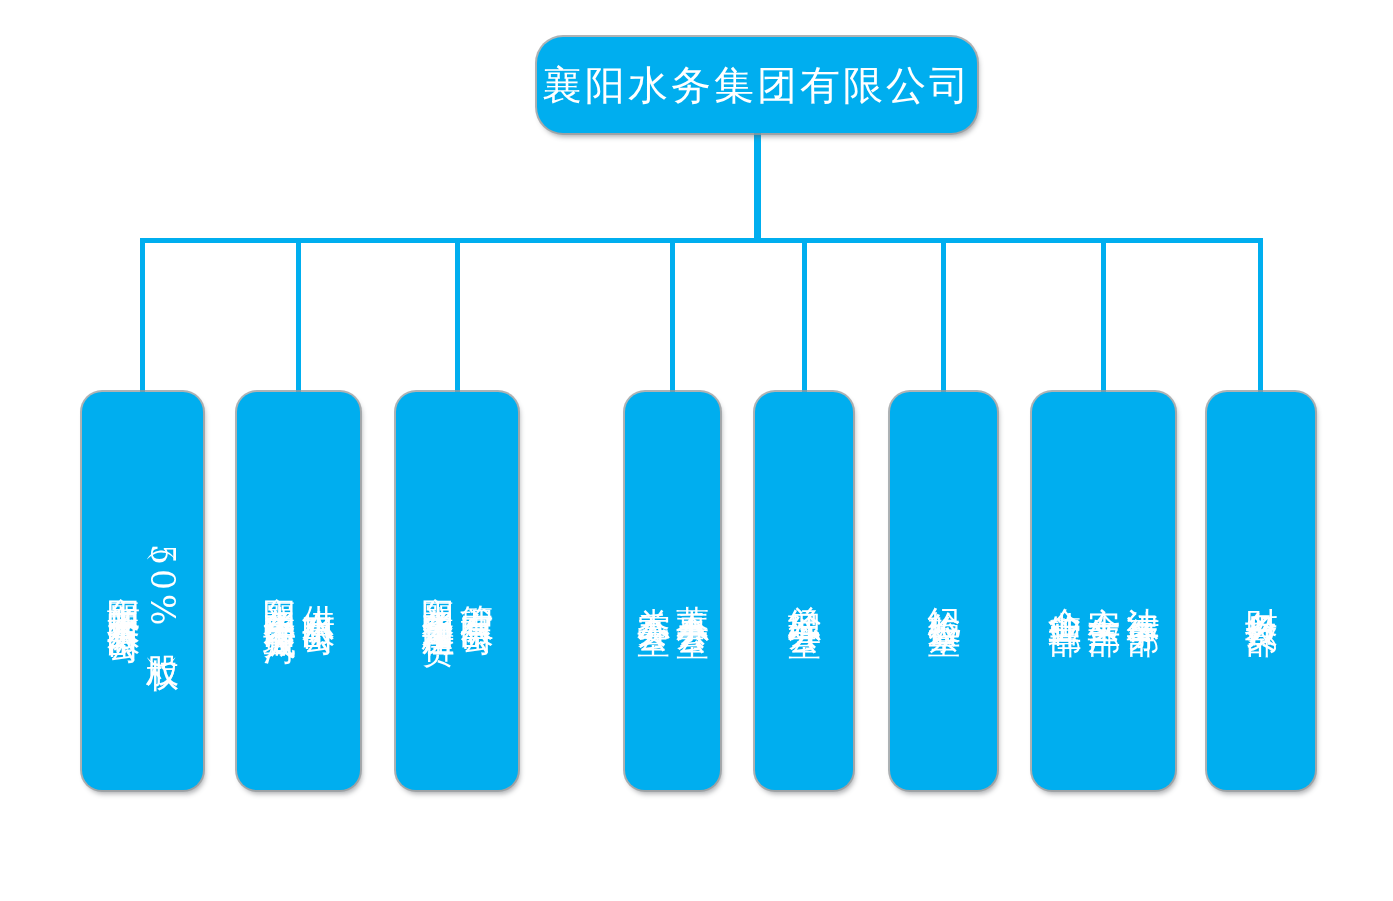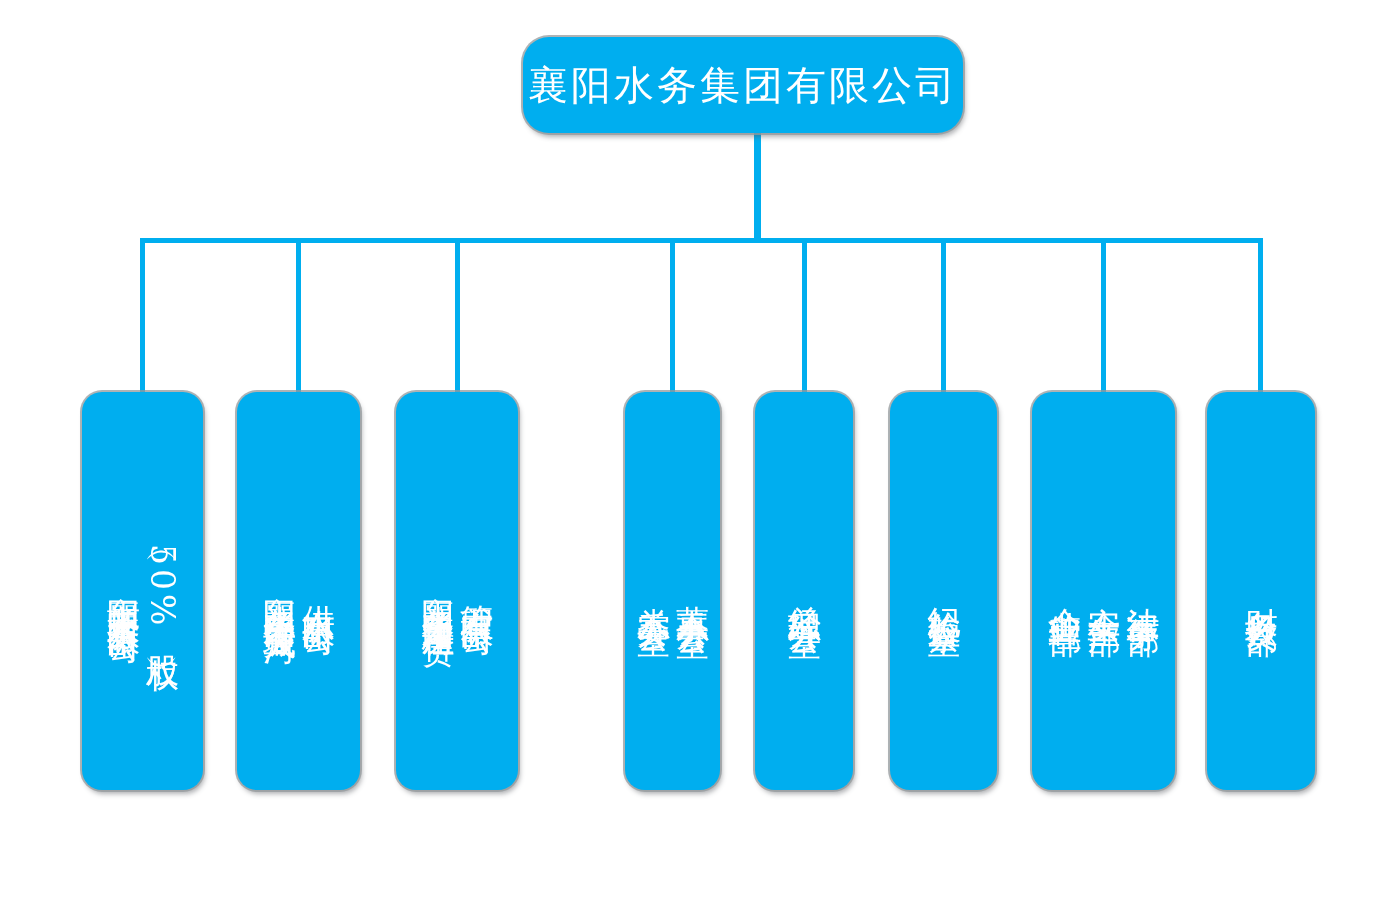--- a/index.html
+++ b/index.html
@@ -25,21 +25,21 @@
     position: absolute;
     background: var(--accent, #00AEEF);
     border-radius: 22px;
     box-shadow: 0 0 0 2px rgba(148, 153, 156, 0.75), 2px 4px 5px rgba(80, 85, 90, 0.45);
     display: flex;
     align-items: center;
     justify-content: center;
     color: #ffffff;
   }
   .node.root {
-    left: 523px;
+    left: 537px;
     top: 37px;
     width: 440px;
     height: 96px;
     border-radius: 26px;
     font-size: 40px;
     letter-spacing: 3px;
     white-space: nowrap;
   }
   .node.child {
     top: 392px;

